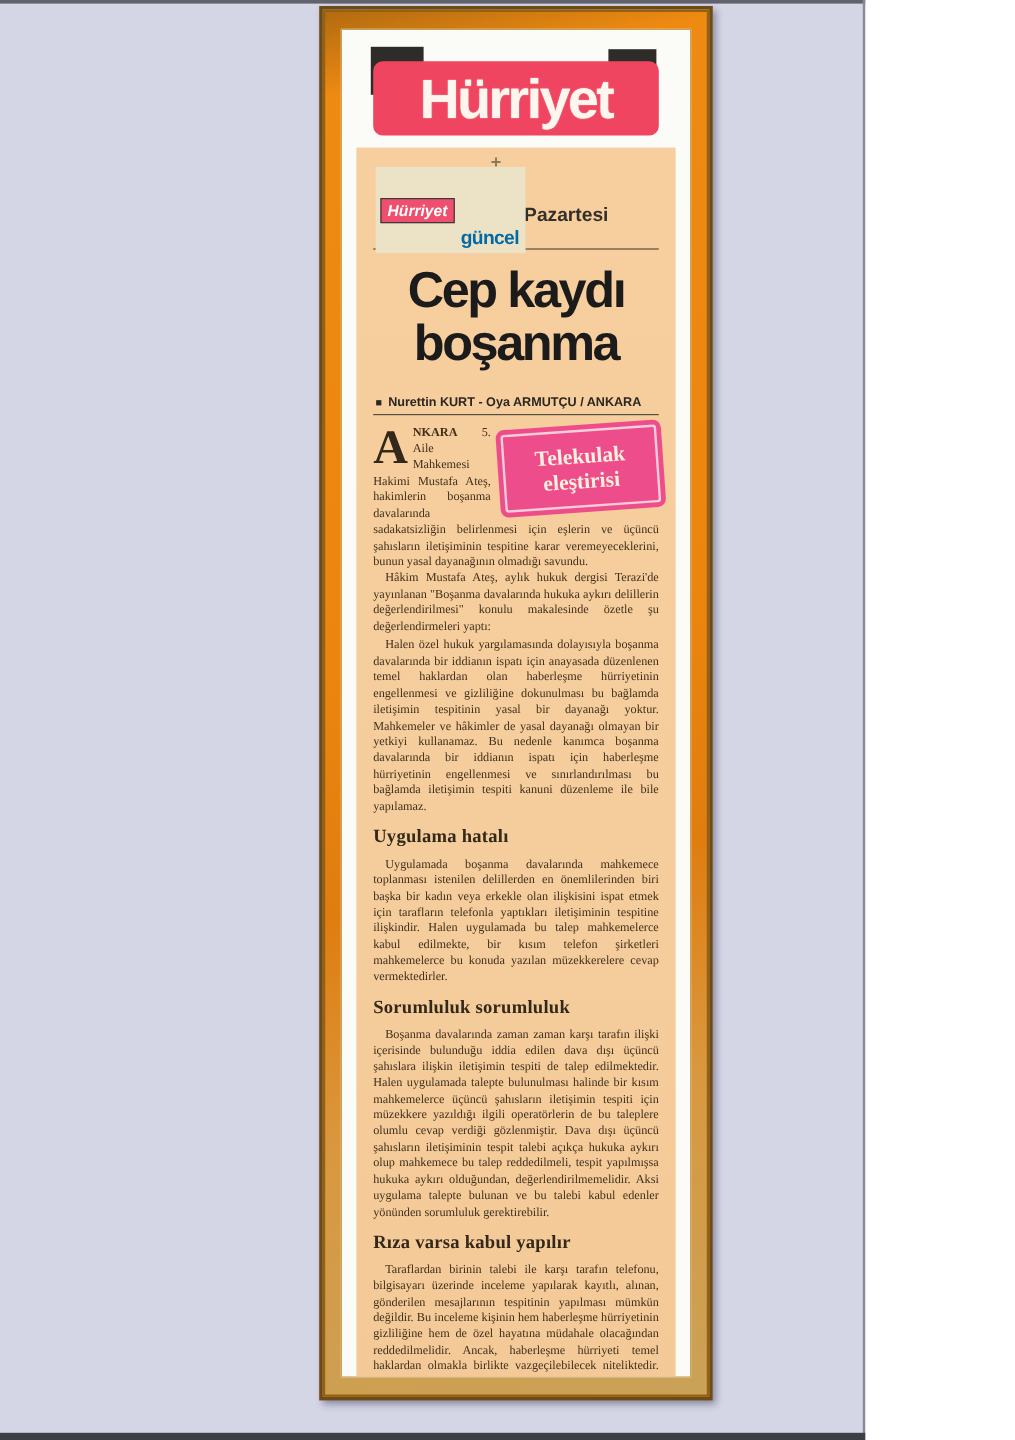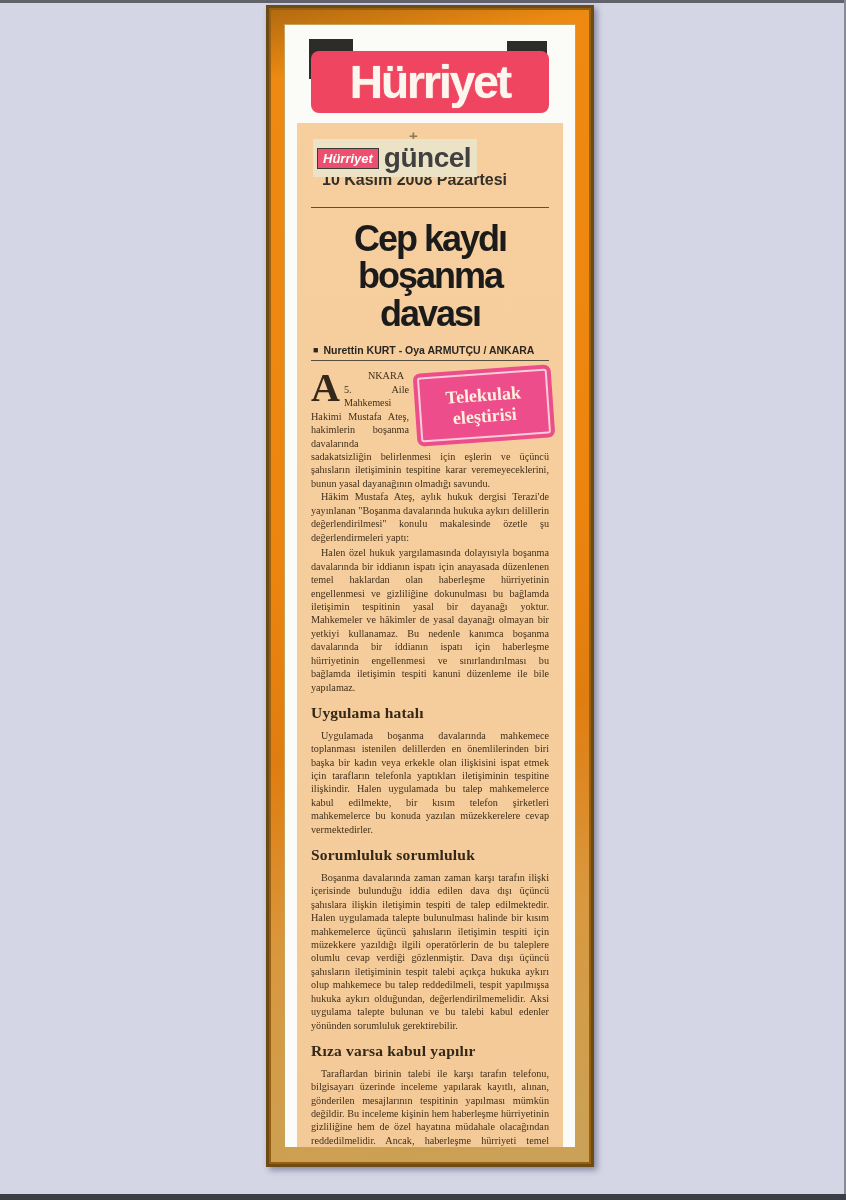--- a/index.html
+++ b/index.html
@@ -1,17 +1,17 @@
 <!DOCTYPE html>
 <html><head>
 <meta charset="utf-8">
 <style>
   html,body{margin:0;padding:0;}
   body{width:846px;height:1200px;overflow:hidden;font-family:"Liberation Sans",sans-serif;}
-  .stage{position:relative;width:846px;height:1200px;background:#d4d6e6;}
+  .stage{position:relative;width:721px;height:1200px;background:#d4d6e6;}
   .edge-top{position:absolute;top:0;left:0;width:100%;height:3px;background:#62626c;}
   .edge-bottom{position:absolute;bottom:0;left:0;width:100%;height:6px;background:#3e3e46;}
   .edge-right{position:absolute;top:0;right:0;width:2px;height:100%;background:#8a8a96;}
 
   
   .frame{position:absolute;left:266px;top:5px;width:328px;height:1162px;box-sizing:border-box;
     background:linear-gradient(168deg,#b06a10 0%,#ee8a12 6%,#ec850f 46%,#e07d10 62%,#d9983f 78%,#c9a258 100%);
     border:3px solid #6e4a14;padding:16px 15px;
     box-shadow:inset 0 0 0 2px #95600f, 3px 3px 6px rgba(40,40,70,0.45);}
   .paper{width:100%;height:100%;background:#fbfbf8;border:1px solid #c9a25a;box-sizing:border-box;
@@ -28,37 +28,37 @@
 
   
   .clip{margin-top:8px;background:linear-gradient(#f7cf9e 0%,#f5cc9b 60%,#f3c997 100%);
     padding:8px 14px 14px 14px;position:relative;}
   .soft{filter:blur(0.3px);}
 
   .minirow{position:relative;margin:4px 0 0 2px;height:34px;}
   .plus-mark{position:absolute;left:96px;top:-8px;color:#8a7a5c;font-size:15px;font-weight:700;}
   .minilogo{position:absolute;left:0;top:4px;background:#ece2c6;padding:3px 6px 3px 4px;display:flex;align-items:center;gap:5px;}
   .minichip{background:#ef4f6e;color:#fff;font-weight:800;font-style:italic;font-size:13px;padding:2px 5px;border:1px solid #3a3a3a;}
-  .miniword{color:#404040;font-weight:800;font-size:28px;letter-spacing:-0.5px;}
+  .miniword{color:#0369a1;font-weight:800;font-size:16px;letter-spacing:-0.5px;margin-top:48px;}
   .daterow{text-align:right;padding-right:42px;font-weight:700;font-size:16px;color:#33302a;
     border-bottom:1px solid #55503f;padding-bottom:18px;margin-top:2px;}
 
-  .headline{margin:12px 0 6px 0;text-align:center;color:#1b1b1b;font-weight:800;
-    font-size:36px;line-height:1.04;letter-spacing:-2px;}
+  .headline{margin:12px 0 16px 0;text-align:center;color:#1b1b1b;font-weight:800;
+    font-size:42px;line-height:1.04;letter-spacing:-2px;}
   .byline{display:flex;align-items:center;gap:5px;font-size:10.5px;font-weight:700;color:#2a2620;
     border-bottom:1px solid #55503f;padding:6px 0 4px 2px;margin-bottom:8px;}
   .byline .sq{font-size:9px;}
 
   .bodytext{font-family:"Liberation Serif",serif;font-size:10.2px;line-height:1.32;color:#40301c;
     text-align:justify;}
   .bodytext p{margin:0 0 2px 0;text-indent:10px;}
   .lead{position:relative;min-height:100px;}
   .dropcap{float:left;font-family:"Liberation Serif",serif;font-weight:700;font-size:40px;line-height:0.85;
     color:#33281a;padding:2px 4px 0 0;}
-  .smallcaps{font-weight:400;margin-left:24px;}
+  .smallcaps{font-weight:700;}
   .badge{float:right;width:118px;margin:4px 0 6px 10px;background:#ee4d8b;color:#fdf0dd;
     text-align:center;font-family:"Liberation Serif",serif;font-weight:700;font-size:18px;line-height:1.15;
     padding:10px 4px;border:2px solid #f9cddd;outline:4px solid #ee4d8b;transform:rotate(-4deg);
     border-radius:3px;}
   .sechead{font-family:"Liberation Serif",serif;font-weight:700;font-size:15.5px;color:#33281a;
     margin:9px 0 5px 0;letter-spacing:0.2px;}
 </style>
 </head>
 <body>
 
@@ -84,21 +84,20 @@
           <div class="minilogo">
             <span class="minichip">Hürriyet</span>
             <span class="miniword">güncel</span>
           </div>
         </div>
         <div class="daterow">10 Kasım 2008 Pazartesi</div>
 
         <div class="headline">
           <div>Cep kaydı</div>
           <div>boşanma</div>
-          <div>davası</div>
         </div>
 
         <div class="byline">
           <span class="sq">■</span>
           <span>Nurettin KURT - Oya ARMUTÇU / ANKARA</span>
         </div>
 
         <div class="bodytext soft">
           <div class="lead">
             <div class="badge">

